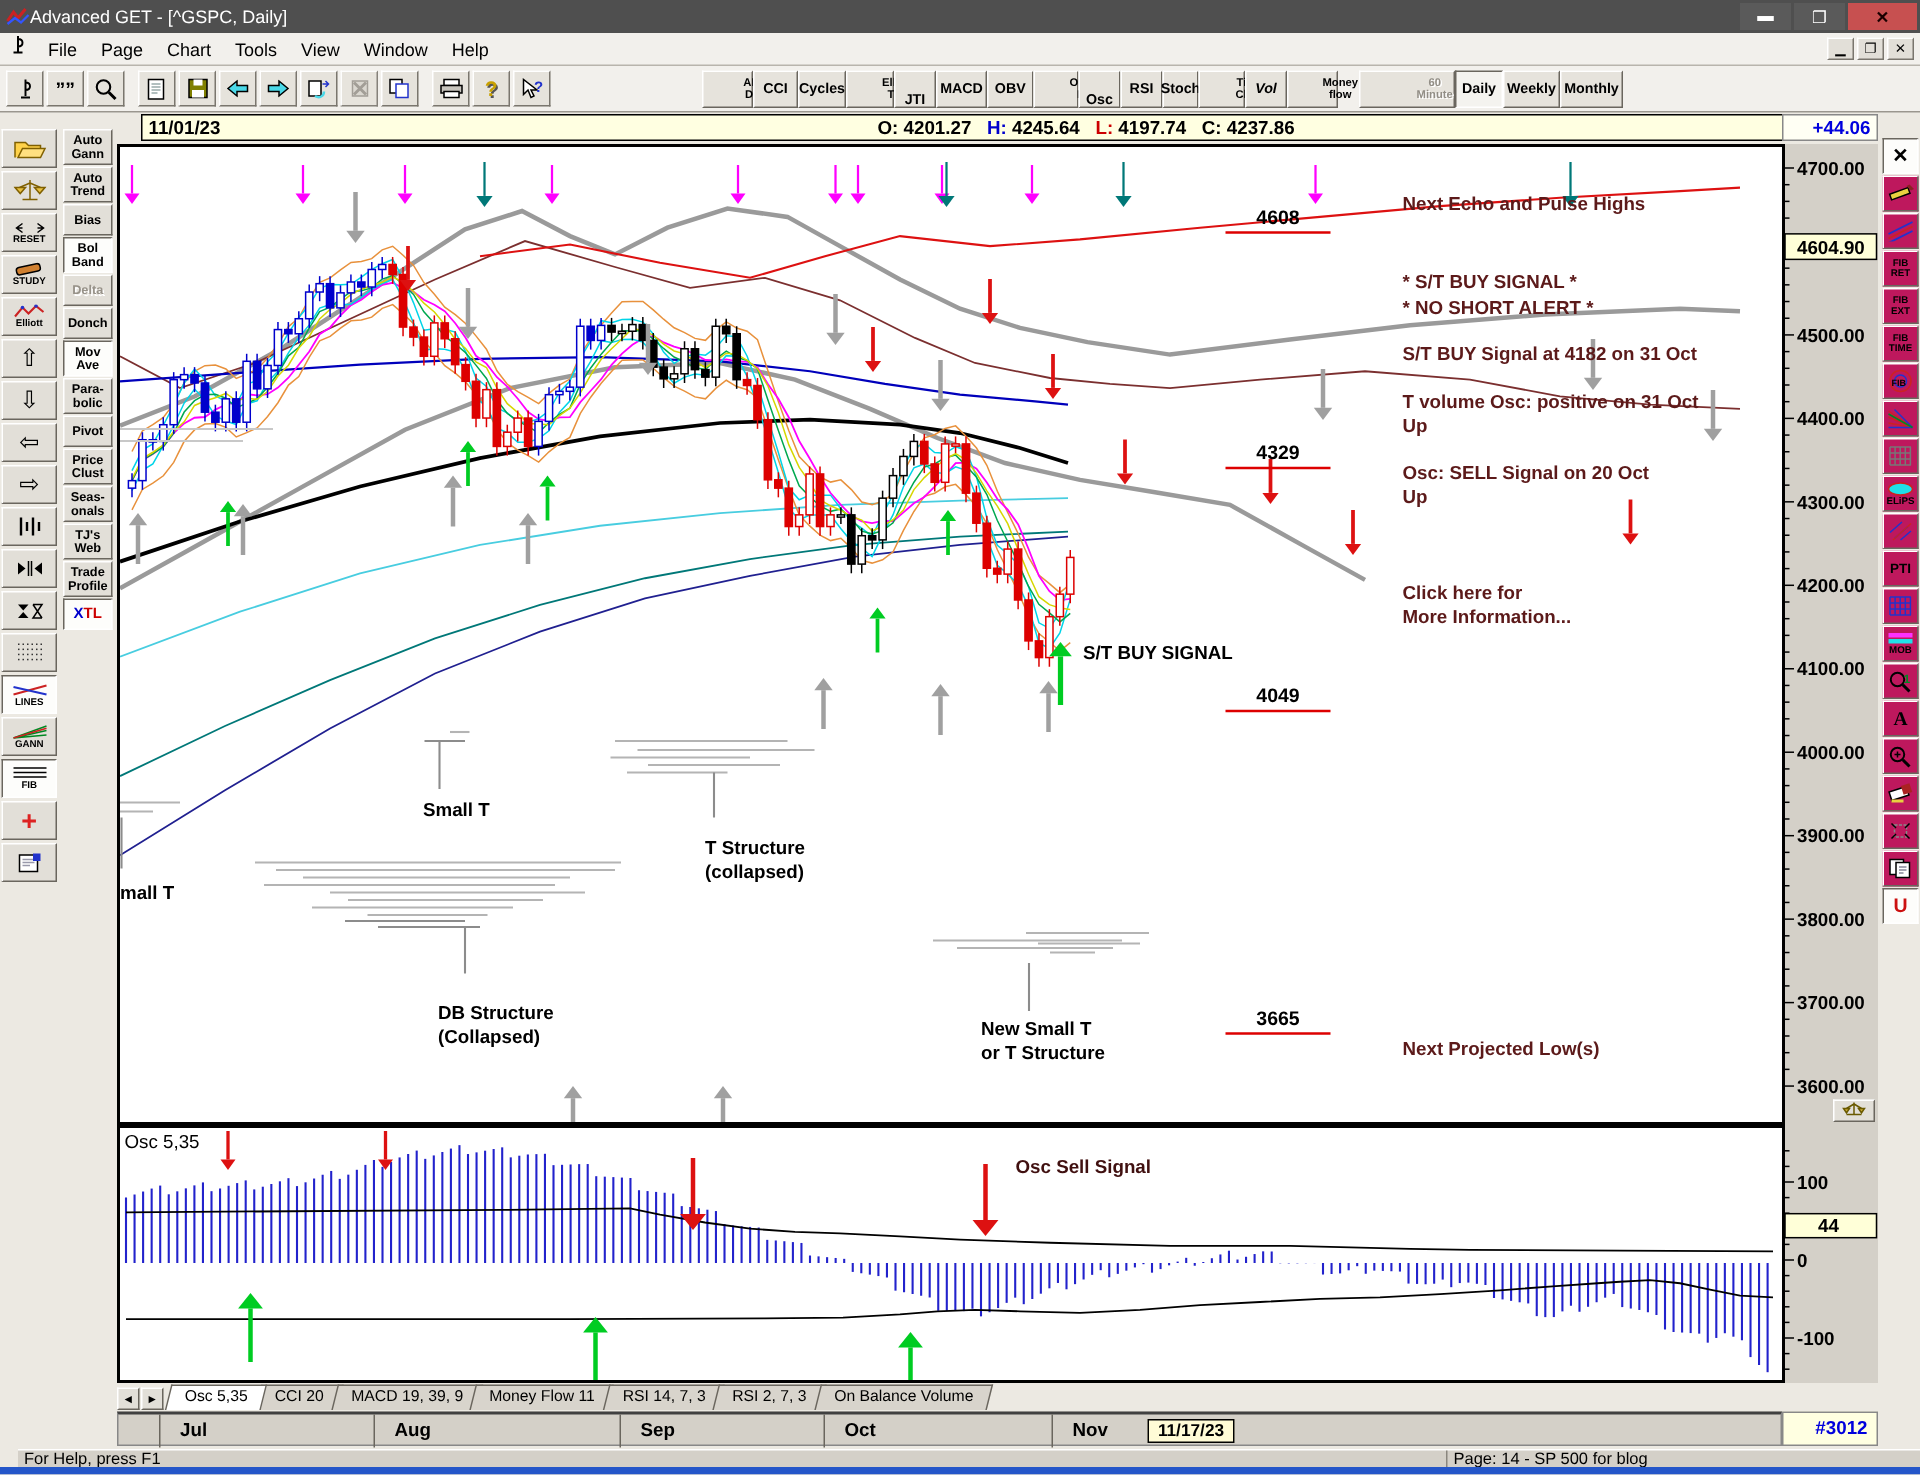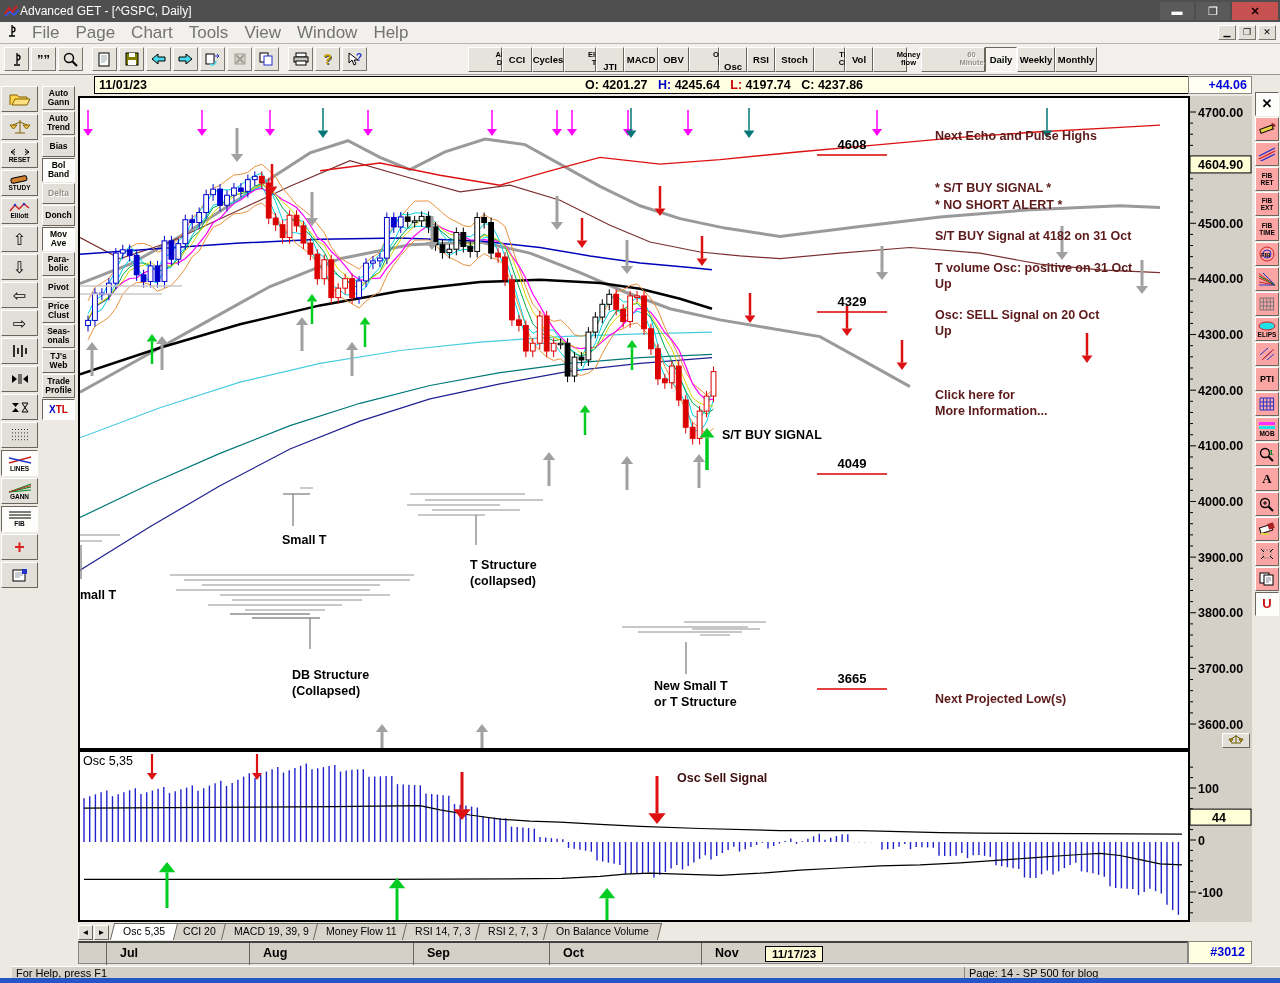--- a/index.html
+++ b/index.html
@@ -8,21 +8,21 @@
   .abs { position:absolute; }
 
   
   #titlebar { left:0; top:0; width:1280px; height:22px; background:#4f4f4f; color:#fff; display:flex; align-items:center; }
   #titlebar .title { font-size:12px; margin-left:6px; }
   .tb-btn { width:34px; height:18px; margin-right:2px; display:flex; align-items:center; justify-content:center; color:#fff; font-size:11px; background:#5a5a5a; }
   .tb-btn.close { background:#c75050; width:46px; color:#1a0000; font-weight:bold; }
 
   
   #menubar { left:0; top:22px; width:1280px; height:22px; background:#f2f0ec; border-bottom:1px solid #b8b4ac; display:flex; align-items:center; }
-  .menu-item { font-size:17px; padding:2px 8px; color:#737373; }
+  .menu-item { font-size:12px; padding:2px 8px; color:#000000; }
   .mdi-btn { width:18px; height:15px; font-size:9px; line-height:13px; text-align:center; background:#e2dfd8; border:1px solid; border-color:#fff #7a766e #7a766e #fff; margin-left:2px; }
 
   
   #toolbar { left:0; top:44px; width:1280px; height:31px; background:#f2f0ec; border-bottom:1px solid #9a968e; display:flex; align-items:center; }
   .icon-btn { width:25px; height:24px; margin:0 1px; background:#e6e3dc; border:1px solid; border-color:#fff #7a766e #7a766e #fff; display:flex; align-items:center; justify-content:center; font-size:12px; }
   .tool-sep { width:7px; height:24px; }
   .study-btn { height:25px; margin:0; background:#e6e3dc; border:1px solid; border-color:#fff #6a665e #6a665e #fff; display:flex; flex-direction:column; align-items:center; justify-content:center; font-size:9px; line-height:9px; color:#000; }
   .study-btn .l2 { font-size:7.5px; line-height:8px; font-weight:bold;margin-left:37px; }
   .study-btn .l1 { font-size:9.5px; font-weight:bold; }
   .study-btn.active { background:#f4f3ef; border-color:#6a665e #fff #fff #6a665e; }
@@ -48,21 +48,21 @@
 
   
   #main-chart { left:78px; top:96px; width:1112px; height:654px; background:#fff; border:2px solid #000; }
   #osc-panel  { left:78px; top:750px; width:1112px; height:172px; background:#fff; border:2px solid #000; }
   #price-axis { left:1190px; top:96px; width:62px; height:654px; background:#d4d0c8; }
   #osc-axis   { left:1190px; top:750px; width:62px; height:172px; background:#d4d0c8; }
   #axis-scales-btn { left:1222px; top:733px; width:28px; height:15px; background:#e2dfd8; border:1px solid; border-color:#fff #6a665e #6a665e #fff; font-size:9px; text-align:center; line-height:13px; }
 
   
   #right-tools { left:1255px; top:92px; width:25px; display:flex; flex-direction:column; }
-  .rtool { width:24px; height:24px; margin-bottom:1px; background:#fca5a5; border:1px solid; border-color:#fff #6a665e #6a665e #fff; display:flex; flex-direction:column; align-items:center; justify-content:center; font-size:11px; font-weight:bold; line-height:10px; overflow:hidden; }
+  .rtool { width:24px; height:24px; margin-bottom:1px; background:#be185d; border:1px solid; border-color:#fff #6a665e #6a665e #fff; display:flex; flex-direction:column; align-items:center; justify-content:center; font-size:11px; font-weight:bold; line-height:10px; overflow:hidden; }
   .rtool.pressed { background:#fdfdfb; border-color:#6a665e #fff #fff #6a665e; }
   .rtool .tiny { font-size:6.5px; line-height:7px; font-weight:bold; }
 
   
   #tabbar { left:78px; top:922px; width:1112px; height:18px; background:#ece9e2; display:flex; align-items:flex-end; }
   .tab-scroll { width:15px; height:15px; background:#e2dfd8; border:1px solid; border-color:#fff #6a665e #6a665e #fff; font-size:8px; text-align:center; line-height:13px; margin-right:1px; }
   .tab { height:17px; padding:1px 10px 0 10px; font-size:10.5px; background:#d8d4cc; border:1px solid #6a665e; border-bottom:none; transform:skewX(-14deg); margin-left:-4px; }
   .tab > span { display:inline-block; transform:skewX(14deg); }
   .tab.active { background:#fff; font-weight:normal; z-index:2; }
 
@@ -226,28 +226,28 @@
         <span class="study-btn " style="width: 30px;">
           <span class="l2">Open</span>
           <span class="l2">Int</span>
         </span>
         <span class="study-btn " style="width: 28px; justify-content: flex-end;">
           <span class="l1">Osc</span>
         </span>
         <span class="study-btn " style="width: 28px;">
           <span class="l1">RSI</span>
         </span>
-        <span class="study-btn " style="width: 39px;">
+        <span class="study-btn " style="width: 24px;">
           <span class="l1">Stoch</span>
         </span>
         <span class="study-btn " style="width: 31px;">
           <span class="l2">Time</span>
           <span class="l2">Clust</span>
         </span>
-        <span class="study-btn " style="width: 28px;">
+        <span class="study-btn " style="width: 28px; font-style: italic;">
           <span class="l1">Vol</span>
         </span>
         <span class="study-btn " style="width: 34px;">
           <span class="l2">Money</span>
           <span class="l2">flow</span>
         </span>
       </span>
     <span style="width:14px"></span>
     <span id="timeframe-buttons" style="display:flex">
         <span class="study-btn disabled" style="width: 64px;">

